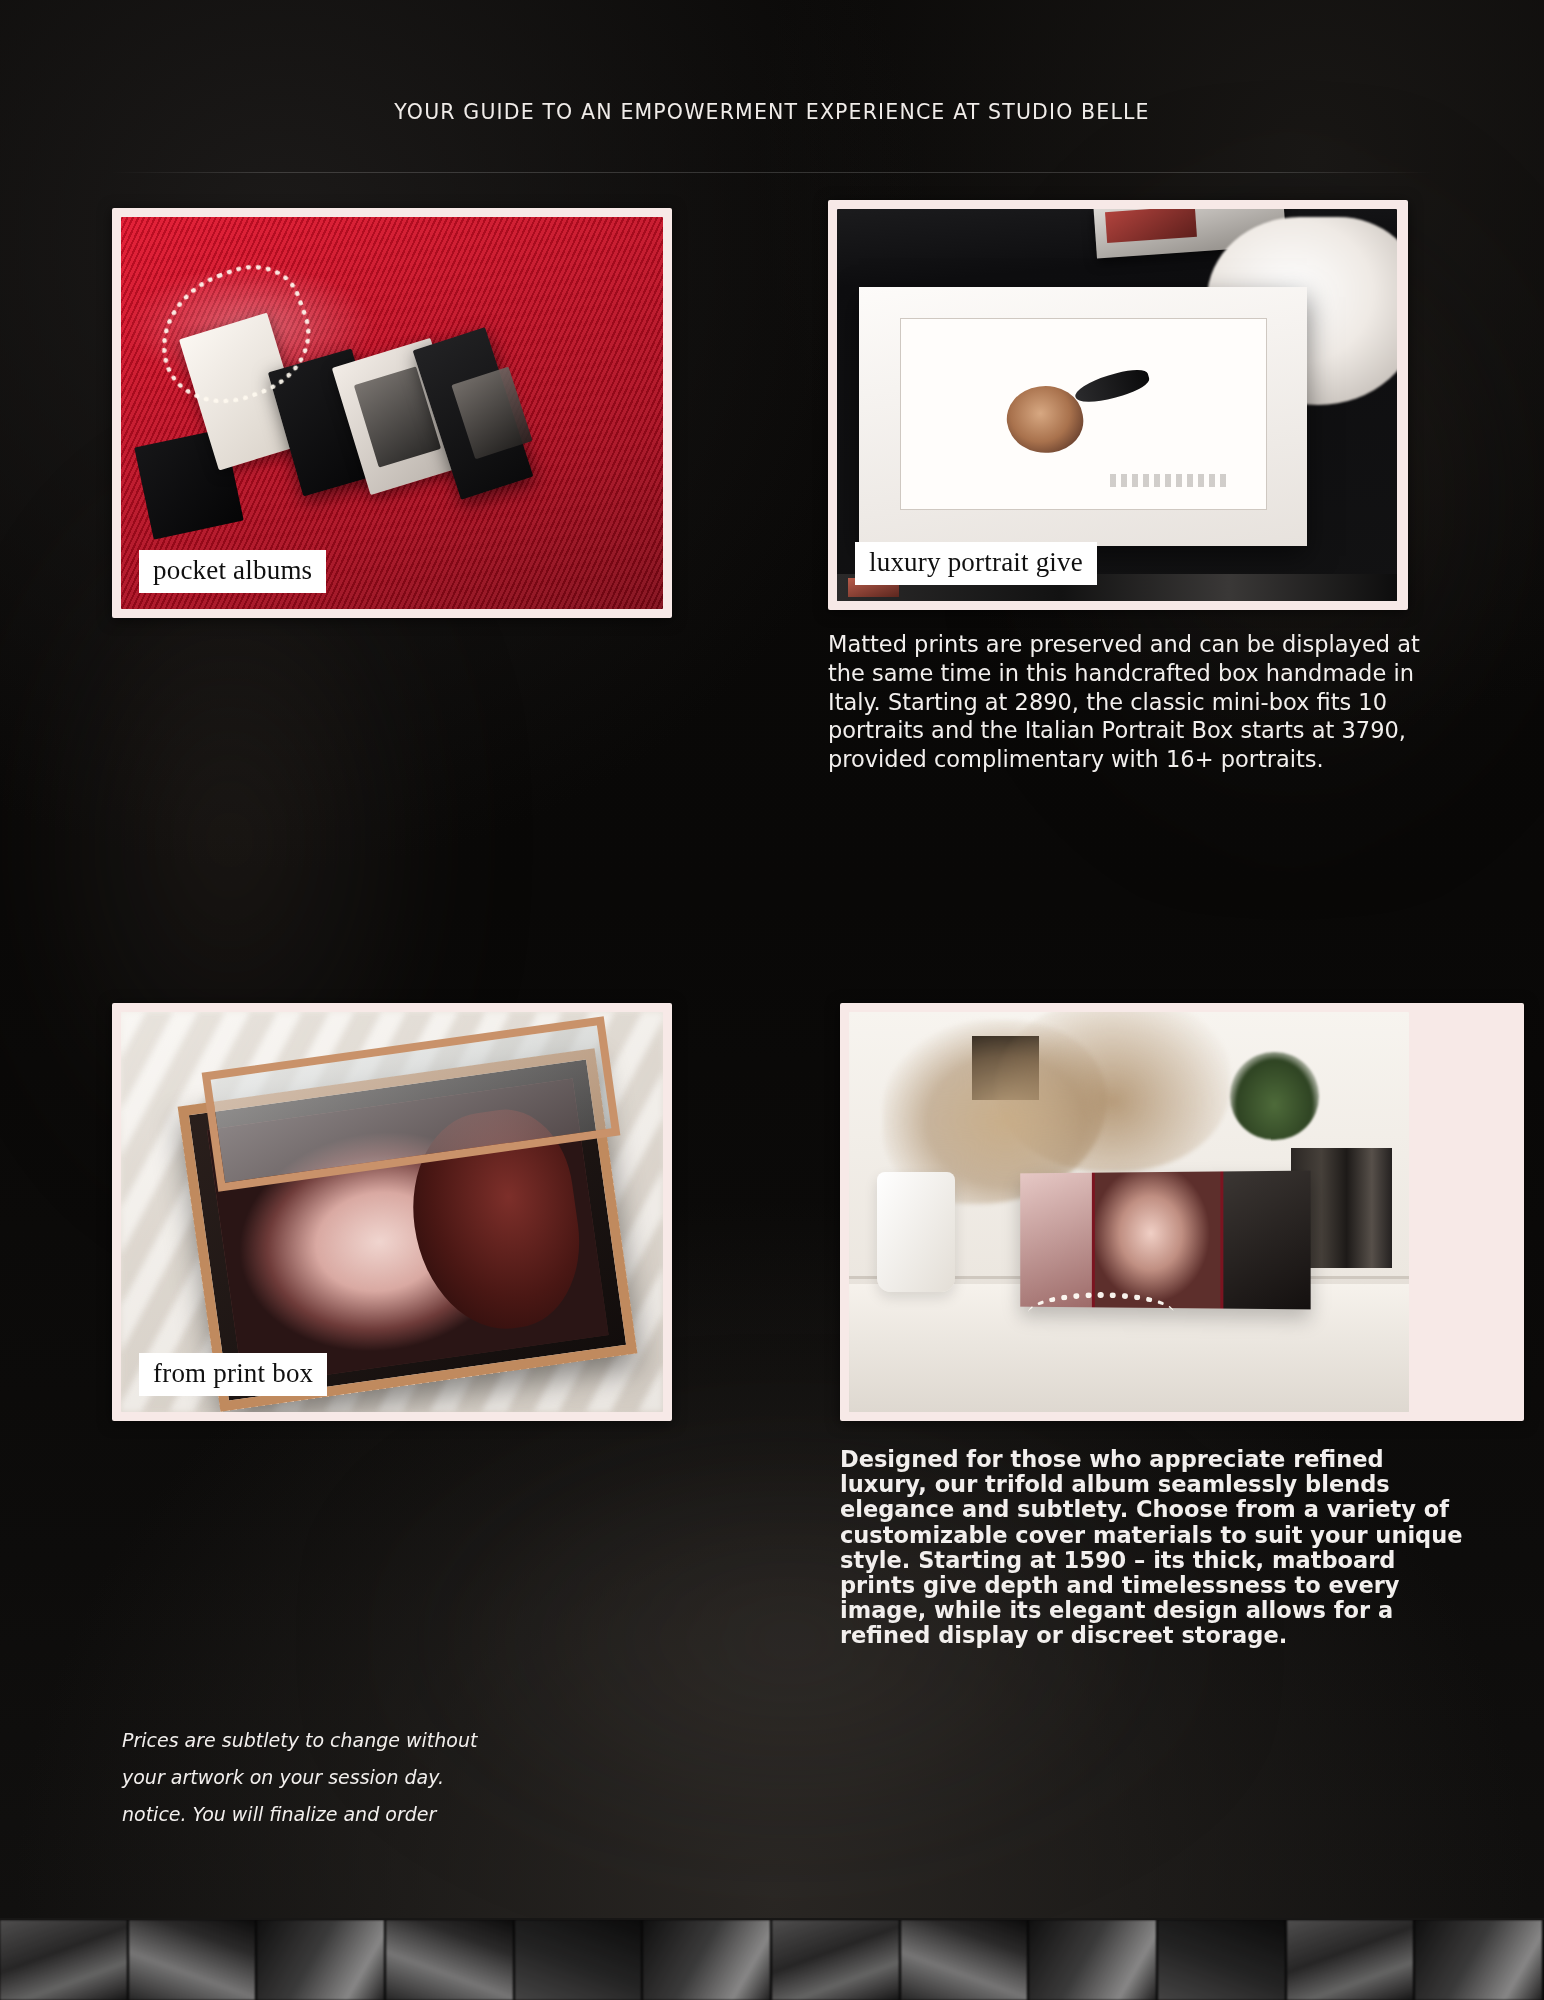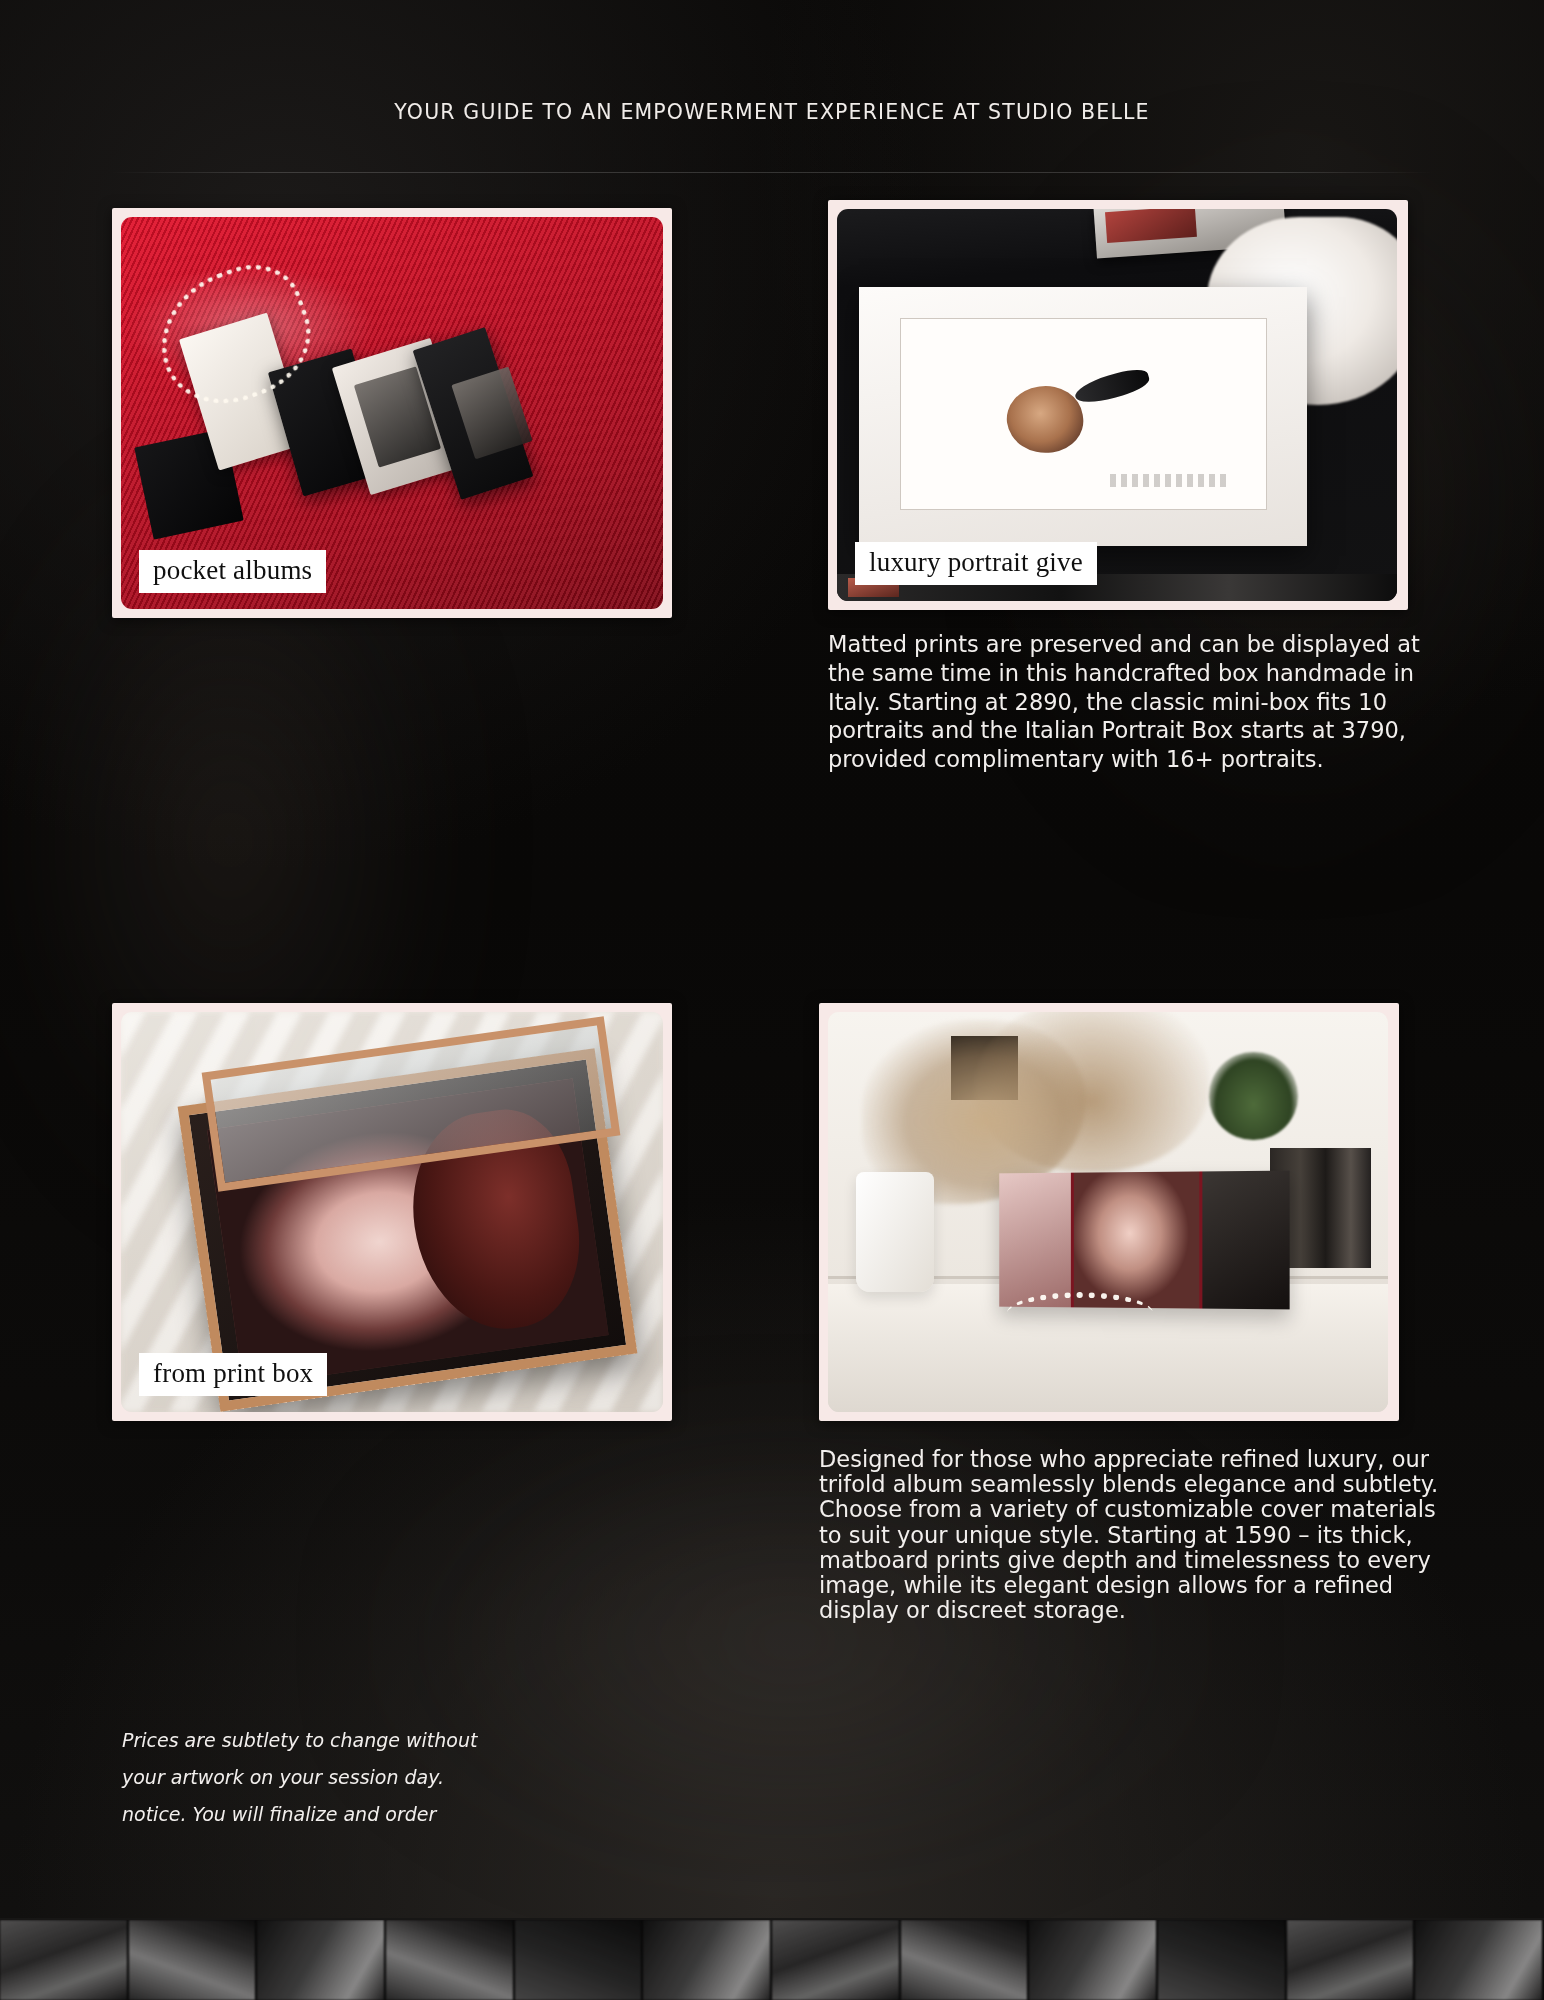--- a/index.html
+++ b/index.html
@@ -111,21 +111,21 @@
   .photo-frame {
     background: #f7e9e7;
     padding: 9px;
     border-radius: 2px;
     box-shadow: 0 2px 14px rgba(0,0,0,0.55);
     position: relative;
   }
   .photo {
     position: relative;
     overflow: hidden;
-    border-radius: 11px;
+    border-radius: 1px;
   }
   .caption {
     position: absolute;
     left: 18px;
     bottom: 16px;
     background: #ffffff;
     color: #101010;
     font-family: "Liberation Serif", serif;
     font-size: 27px;
     line-height: 1;
@@ -309,21 +309,21 @@
               <div class="gl-hair"></div>
             </div>
           </div>
           <div class="gl-lid"></div>
         </div>
         <div class="caption">from print box</div>
       </div>
     </div>
   </div>
 
-  <div class="cell" style="left:819px; top:1003px; width:580px;">
+  <div class="cell" style="left:840px; top:1003px; width:684px;font-weight:bold;">
     <div class="photo-frame">
       <div class="photo" style="width:560px; height:400px;">
         <div class="img-trifold">
           <div class="tf-wall"></div>
           <div class="tf-frame-dark"></div>
           <div class="tf-plant"></div>
           <div class="tf-pampas2"></div>
           <div class="tf-pampas"></div>
           <div class="tf-shelfline"></div>
           <div class="tf-counter"></div>

